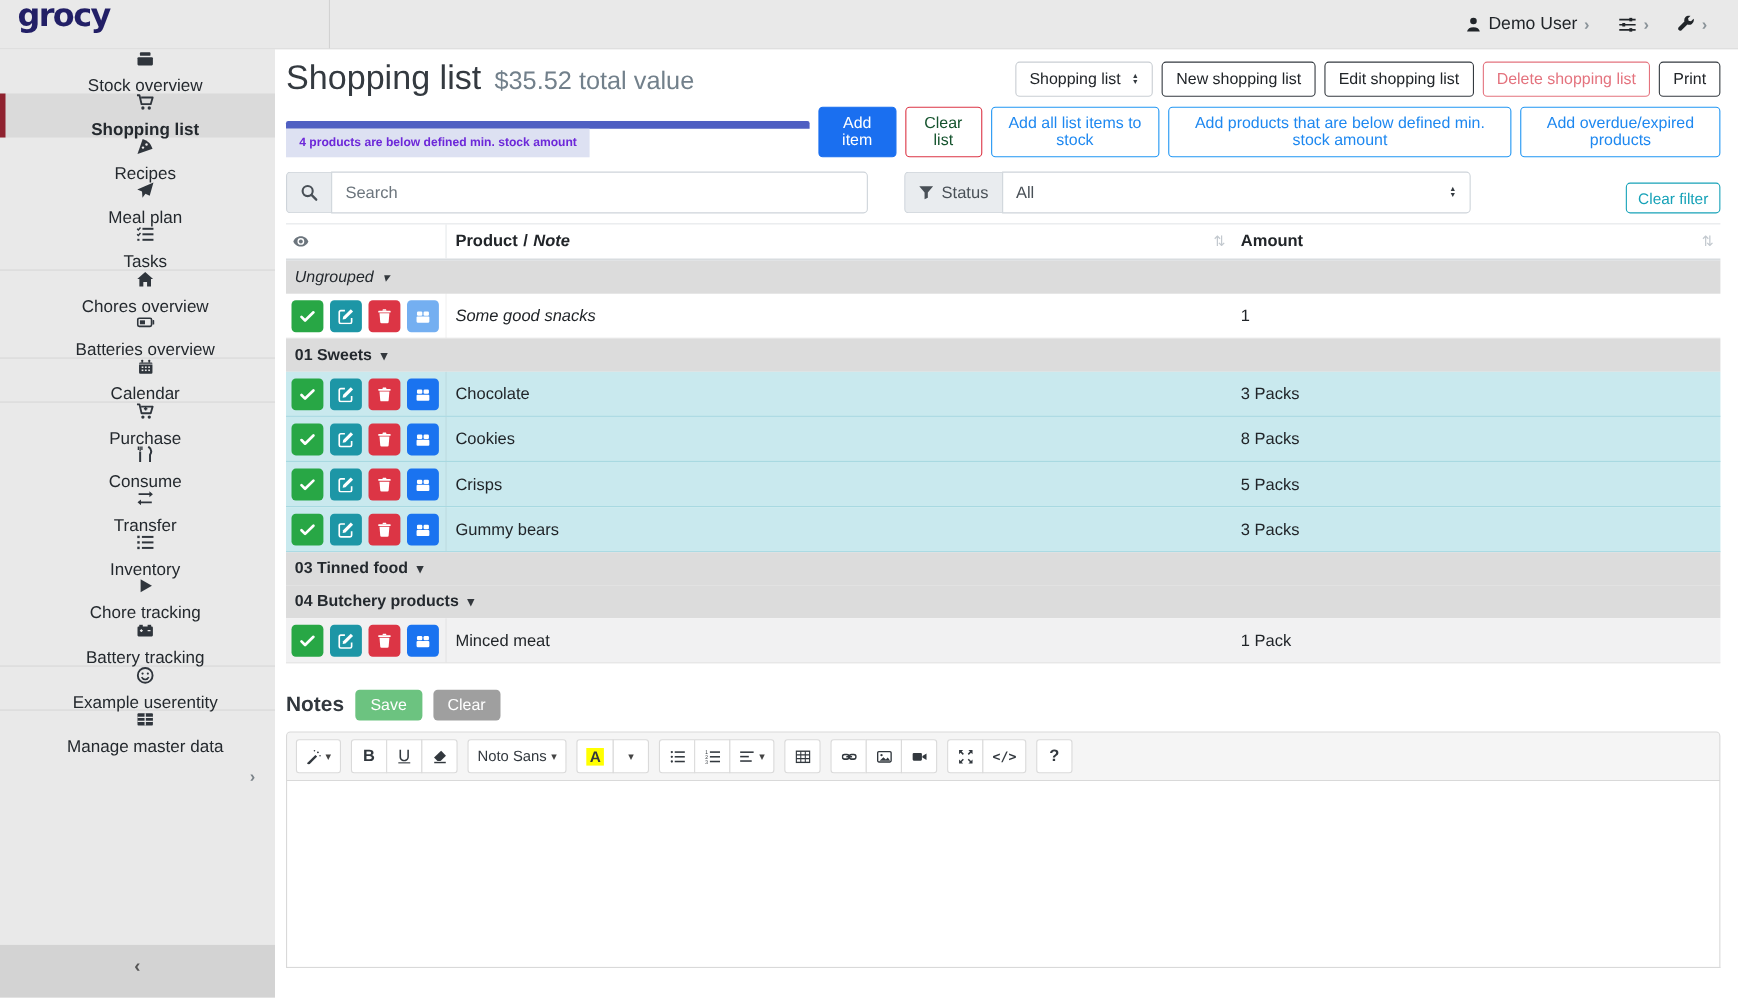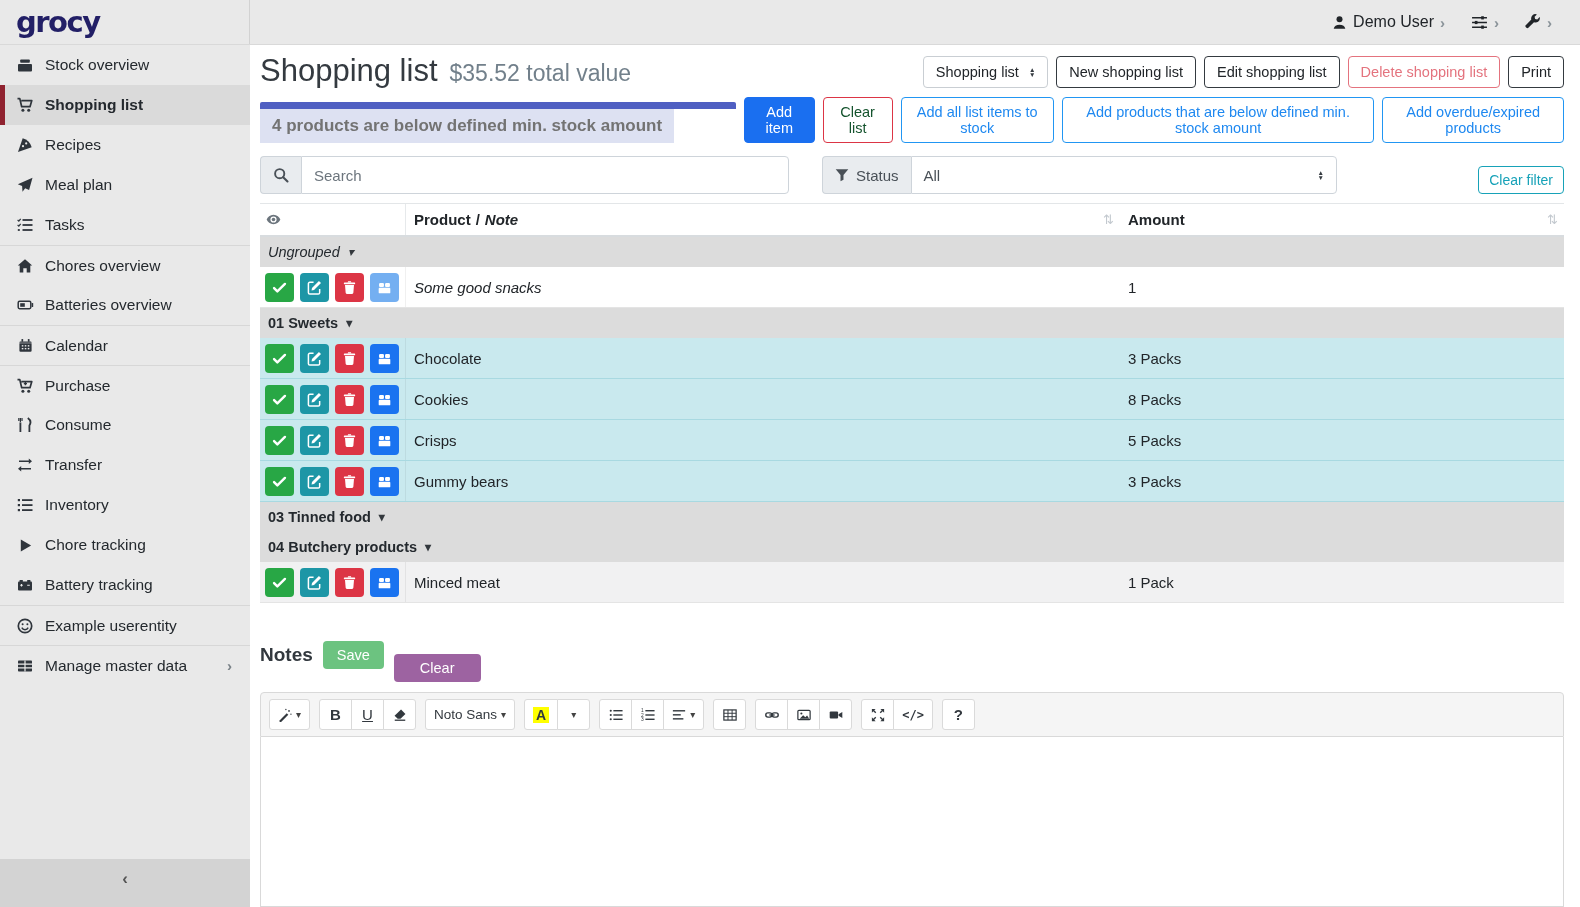--- a/index.html
+++ b/index.html
@@ -3,30 +3,30 @@
 <meta charset="utf-8">
 <style>
   * { box-sizing: border-box; margin: 0; padding: 0; }
   html,body { width:1580px; height:907px; overflow:hidden; }
   body { font-family:"Liberation Sans", sans-serif; background:#fff; color:#212529; }
 
   .app { width:1580px; height:907px; position:relative; }
 
   
   .topbar { height:45px; background:#e9e9e9; display:flex; border-bottom:1px solid #d9d9d9; }
-  .topbar-left { width:250px; border-right:1px solid #d2d2d2; display:flex; align-items:center; padding-left:16px; }
+  .topbar-left { width:300px; border-right:1px solid #d2d2d2; display:flex; align-items:flex-start; padding-left:16px; }
   .logo { font-family:"DejaVu Sans", sans-serif; font-weight:800; font-size:29px; color:#221f66; letter-spacing:-1.5px; line-height:1; cursor:pointer; }
   .topbar-right { flex:1; display:flex; align-items:center; justify-content:flex-end; gap:26px; padding-right:28px; }
   .tb-group { display:flex; align-items:center; gap:6px; font-size:16px; color:#212529; cursor:pointer; }
   .tb-chev { color:#8a9399; font-size:15px; font-weight:bold; }
   .ic { display:inline-block; vertical-align:middle; }
 
   
   .sidebar { position:absolute; top:45px; left:0; width:250px; bottom:0; background:#e9e9e9; }
-  .nav-item { height:40px; display:flex; align-items:center; gap:9px; padding-left:14px; font-size:15.5px; color:#24292e; cursor:pointer; }
+  .nav-item { height:40px; display:flex; align-items:center; gap:9px; padding-left:14px; font-size:15.5px; color:#24292e; cursor:pointer;flex-direction:column; }
   .nav-item .ni-ico { width:22px; text-align:center; color:#2f353c; display:flex; justify-content:center; }
   .nav-item.sep { border-top:1px solid #d7d7d7; }
   .nav-item.active { background:#dadada; border-left:5px solid #8f222f; padding-left:9px; }
   .nav-item .ni-chev { margin-left:auto; margin-right:18px; color:#7a8288; font-weight:bold; font-size:15px; }
   .side-collapse { position:absolute; bottom:0; left:0; width:100%; height:48px; background:#d3d3d3; display:flex; align-items:flex-start; justify-content:center; padding-top:10px; font-size:17px; font-weight:bold; color:#555; cursor:pointer; }
 
   
   .main { position:absolute; top:45px; left:250px; right:0; bottom:0; background:#fff; padding:8px 16px 0 10px; }
 
   .title-row { display:flex; align-items:flex-start; justify-content:space-between; }
@@ -38,21 +38,21 @@
   .btn-select { border:1px solid #c9ced3; color:#212529; display:flex; align-items:center; gap:10px; }
   .btn-outline-dark { border-color:#343a40; color:#212529; }
   .btn-outline-redlight { border-color:#e4737e; color:#e4737e; }
   .sel-caret { display:inline-flex; flex-direction:column; line-height:5px; font-size:6.5px; color:#343a40; font-style:normal; }
   .sel-caret i { font-style:normal; }
 
   
   .alert-row { display:flex; align-items:flex-end; gap:8px; margin-top:8px; }
   .minstock { width:584px; }
   .minstock-bar { height:7px; background:#4f5fc2; border-radius:2px 2px 0 0; }
-  .minstock-label { display:inline-block; background:#dde1f2; color:#737373; font-weight:bold; font-size:17px; padding:7px 12px; }
+  .minstock-label { display:inline-block; background:#dde1f2; color:#6d28d9; font-weight:bold; font-size:11px; padding:7px 12px; }
   .btn-sm { padding:6px 11px; font-size:14.5px; }
   .btn-primary { background:#1a6ff0; border-color:#1a6ff0; color:#fff; }
   .btn-outline-danger { border-color:#dc3545; color:#14532d; }
   .btn-outline-blue { border-color:#2196f3; color:#1e88f0; }
 
   
   .filter-row { display:flex; align-items:flex-end; margin-top:13px; }
   .input-group { display:flex; height:38px; }
   .ig-prepend { background:#e9ecef; border:1px solid #ced4da; border-right:none; border-radius:4px 0 0 4px; display:flex; align-items:center; gap:7px; padding:0 12px; color:#495057; font-size:15px; }
   .search-group { width:529px; }
@@ -84,21 +84,21 @@
   .act-teal { background:#1d96a6; }
   .act-red { background:#dc3545; }
   .act-blue { background:#1a73f0; }
   .act-blue-light { background:#74aff1; }
   .is-note { font-style:italic; }
 
   
   .notes-row { display:flex; align-items:center; gap:10px; margin-top:24px; }
   .notes-title { font-size:19px; font-weight:bold; color:#32383e; }
   .btn-save { background:#28a745; color:#fff; opacity:0.68; padding:6px 14px; border:none; }
-  .btn-clear { background:#701a75; color:#fff; opacity:0.68; padding:6px 26px; border:none;margin-top:27px; }
+  .btn-clear { background:#737373; color:#fff; opacity:0.68; padding:6px 13px; border:none; }
 
   
   .editor { margin-top:10px; }
   .ed-toolbar { background:#f5f5f5; border:1px solid #d9d9d9; border-radius:4px 4px 0 0; padding:6px 8px; display:flex; gap:9px; align-items:center; }
   .ed-group { display:flex; }
   .ed-btn { background:#fff; border:1px solid #dadada; min-width:33px; height:31px; display:flex; align-items:center; justify-content:center; gap:4px; padding:0 8px; font-size:13.5px; color:#32383e; cursor:pointer; font-family:inherit; }
   .ed-btn + .ed-btn { margin-left:-1px; }
   .ed-group .ed-btn:first-child { border-radius:3px 0 0 3px; }
   .ed-group .ed-btn:last-child { border-radius:0 3px 3px 0; }
   .ed-group .ed-btn:only-child { border-radius:3px; }

